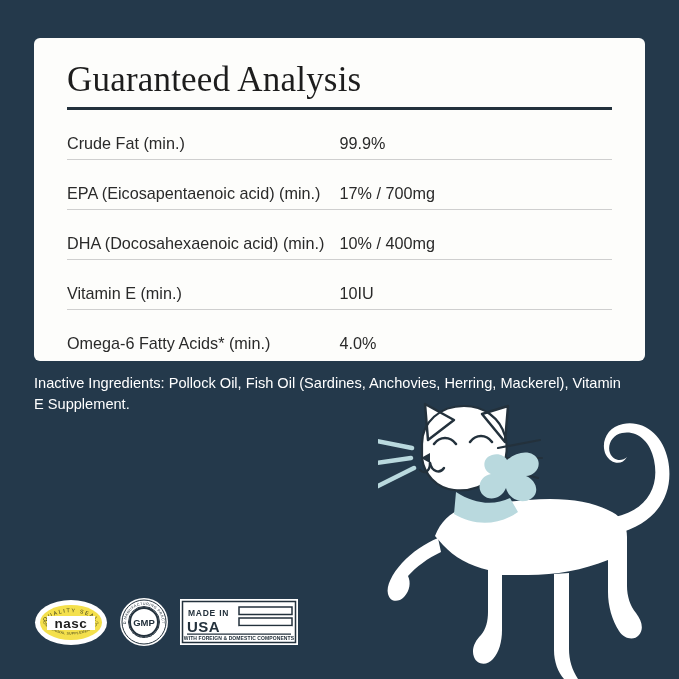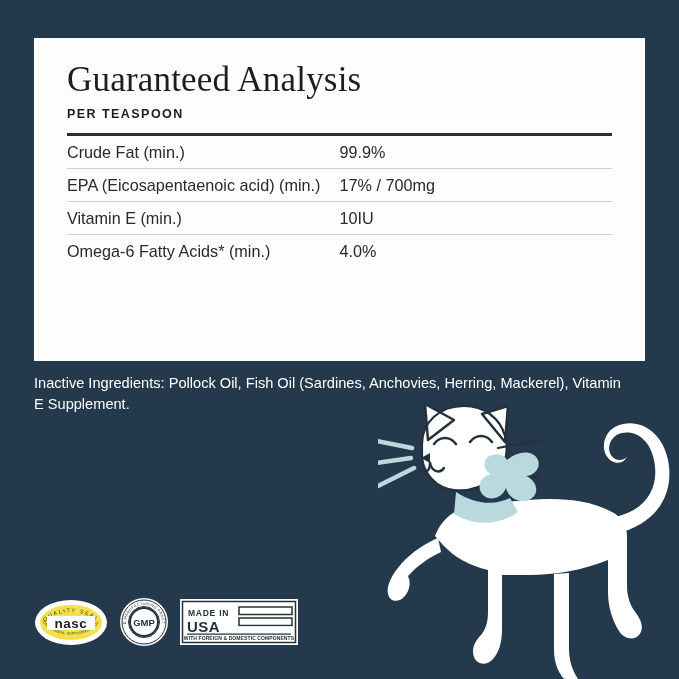--- a/index.html
+++ b/index.html
@@ -11,21 +11,21 @@
     position:relative;
   }
   #root{position:absolute;inset:0;}
 
   
   .card{
     position:absolute;
     left:34px; top:38px;
     width:611px; height:323px;
     background:#fdfdfb;
-    border-radius:0;
+    border-radius:6px;
     box-sizing:border-box;
     padding:24px 33px 0 33px;
   }
   .ga-title{
     font-family:"Liberation Serif", serif;
     font-size:35px;
     font-weight:400;
     color:#1d1d1d;
     letter-spacing:.2px;
     line-height:1.05;
@@ -44,21 +44,21 @@
   }
 
   table.ga-table{
     width:100%;
     border-collapse:collapse;
     table-layout:fixed;
   }
   table.ga-table td{
     font-size:16.2px;
     color:#2a2a2a;
-    padding:7px 0 6px 0;
+    padding:24px 0 6px 0;
     border-bottom:1px solid #cfcfcf;
     vertical-align:baseline;
     white-space:nowrap;
   }
   table.ga-table tr:last-child td{border-bottom:none;}
   td.lbl{text-align:left;}
   td.val{}
 
   
   .inactive{
@@ -94,32 +94,35 @@
   .seal-gmp{width:50px;height:50px;}
   .seal-usa{width:118px;height:46px;}
 </style>
 </head>
 <body>
 
 <div id="root">
 
   <div class="card">
     <div class="ga-title">Guaranteed Analysis</div>
-    <div class="ga-sub">PER TEASPOON</div>
     <div class="rule-heavy"></div>
 
     <table class="ga-table">
       <tbody>
         <tr>
           <td class="lbl">Crude Fat (min.)</td>
           <td class="val">99.9%</td>
         </tr>
         <tr>
           <td class="lbl">EPA (Eicosapentaenoic acid) (min.)</td>
           <td class="val">17% / 700mg</td>
+        </tr>
+        <tr>
+          <td class="lbl">DHA (Docosahexaenoic acid) (min.)</td>
+          <td class="val">10% / 400mg</td>
         </tr>
         <tr>
           <td class="lbl">Vitamin E (min.)</td>
           <td class="val">10IU</td>
         </tr>
         <tr>
           <td class="lbl">Omega-6 Fatty Acids* (min.)</td>
           <td class="val">4.0%</td>
         </tr>
       </tbody>

